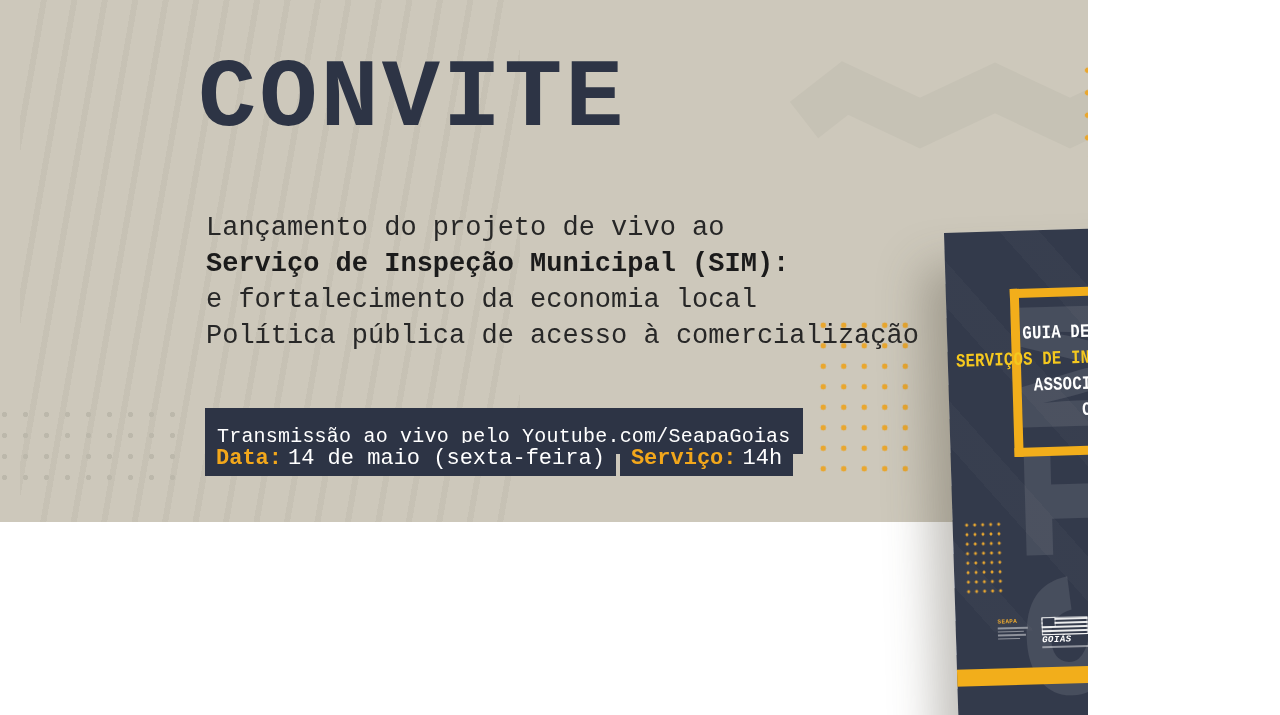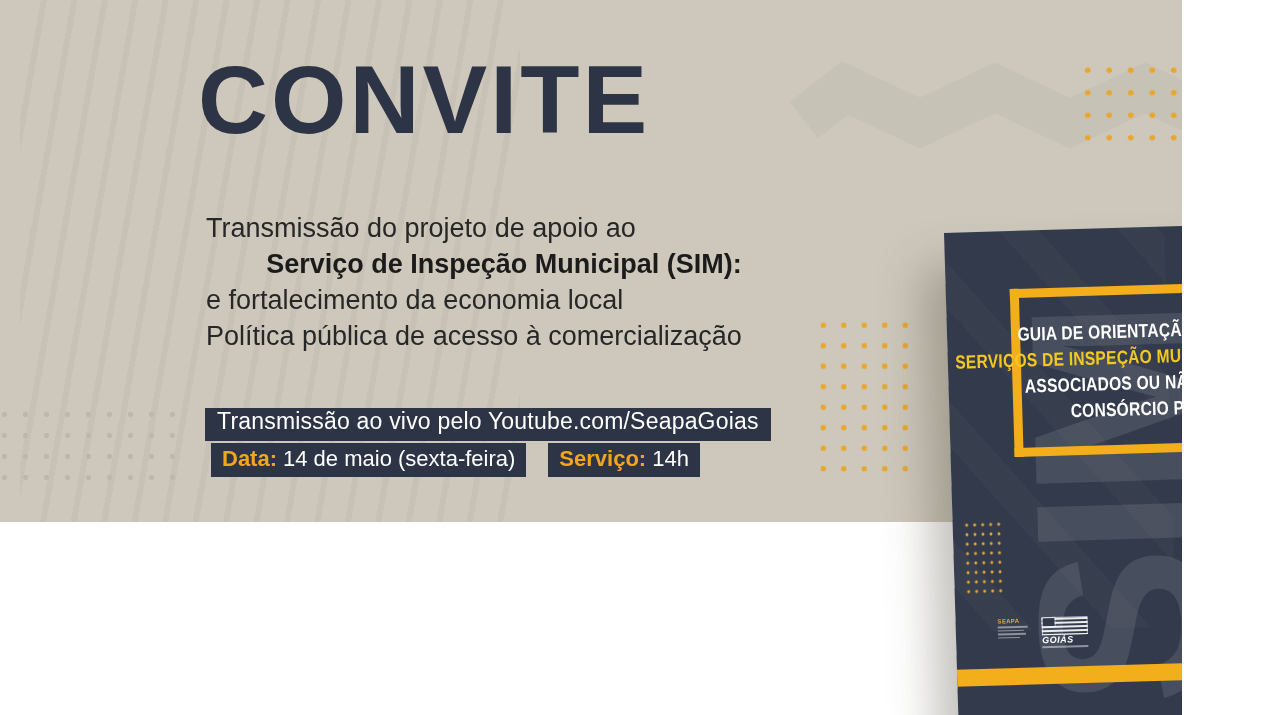--- a/index.html
+++ b/index.html
@@ -1,41 +1,41 @@
 <!DOCTYPE html>
 <html><head>
 <meta charset="utf-8">
 <style>
   html,body{margin:0;padding:0;background:#fff;}
-  .canvas{position:relative;width:1182px;height:715px;overflow:hidden;background:#e5e5e5;
-          font-family:Liberation Sans, sans-serif;}
+  .canvas{position:relative;width:1088px;height:715px;overflow:hidden;background:#e5e5e5;
+          font-family:Liberation Mono, monospace;}
   
   .bg-beige{position:absolute;left:0;top:0;width:1280px;height:522px;background:#cdc8bb;overflow:hidden;}
   .stripes{position:absolute;left:20px;top:-20px;width:500px;height:560px;
            background:repeating-linear-gradient(100deg,transparent 0 24px,rgba(90,85,70,0.10) 24px 30px);
            opacity:.55;}
   .zigzag{position:absolute;left:790px;top:0;width:490px;height:190px;}
   .dots{position:absolute;}
   .dots-tr{left:1073px;top:55px;width:255px;height:102px;
            background-image:radial-gradient(circle,#e9a72f 2.6px,transparent 3.1px);
            background-size:21.5px 22.5px;background-position:4px 4px;}
   .dots-mid{left:813px;top:315px;width:105px;height:165px;
             background-image:radial-gradient(circle,#e9a72f 2.6px,transparent 3.1px);
             background-size:20.5px 20.5px;}
   .dots-gray{left:-6px;top:404px;width:190px;height:88px;
              background-image:radial-gradient(circle,#bcb8ab 2.4px,transparent 2.9px);
              background-size:21px 21px;}
   
   .convite{position:absolute;left:198px;top:44px;font-size:97px;font-weight:bold;
            letter-spacing:3px;color:#2d3445;}
   .intro{position:absolute;left:206px;top:210px;font-size:27px;line-height:36px;color:#272727;}
-  .intro .b{font-weight:bold;color:#1b1b1b;text-align:right;}
+  .intro .b{font-weight:bold;color:#1b1b1b;}
   .banner{position:absolute;left:205px;top:408px;background:#2d3445;color:#fff;
-          font-size:23px;padding:0 12px 6px 12px;letter-spacing:.2px;}
-  .badges{position:absolute;left:211px;top:443px;display:flex;gap:22px;}
+          font-size:20px;padding:17px 12px 6px 12px;letter-spacing:.2px;}
+  .badges{position:absolute;left:205px;top:443px;display:flex;gap:4px;}
   .badge{background:#2d3445;color:#fff;font-size:22px;padding:3px 11px 5px 11px;white-space:nowrap;}
   .badge .lbl{color:#f2a71b;font-weight:bold;margin-right:6px;}
   
   .book{position:absolute;left:944px;top:233px;width:310px;height:530px;
         transform:rotate(-1.7deg);transform-origin:top left;
         box-shadow:-28px 28px 45px -6px rgba(80,75,60,0.35);}
   .page-edge{position:absolute;right:-9px;top:4px;width:12px;height:101%;background:#e9e7e0;
              box-shadow:inset 2px 0 2px rgba(0,0,0,0.08);}
   .cover{position:absolute;inset:0;background:#333a4b;overflow:hidden;}
   .cover-diag{position:absolute;left:-40px;top:-20px;width:260px;height:420px;
@@ -78,21 +78,21 @@
     <svg class="zigzag" viewBox="0 0 490 190" preserveAspectRatio="none">
       <polyline points="14,120 55,88 130,123 205,88 280,123 355,88 430,123 505,88" fill="none" stroke="#c6c2b5" stroke-width="46" stroke-linejoin="miter"></polyline>
     </svg>
     <div class="dots dots-tr"></div>
     <div class="dots dots-mid"></div>
     <div class="dots dots-gray"></div>
   </div>
 
   <div class="convite">CONVITE</div>
   <div class="intro">
-    <div>Transmissão do projeto de apoio ao</div>
+    <div>Lançamento do projeto de vivo ao</div>
     <div class="b">Serviço de Inspeção Municipal (SIM):</div>
     <div>e fortalecimento da economia local</div>
     <div>Política pública de acesso à comercialização</div>
   </div>
 
   <div class="banner">Transmissão ao vivo pelo Youtube.com/SeapaGoias</div>
   <div class="badges">
     <div class="badge">
       <span class="lbl">Data:</span><span>14 de maio (sexta-feira)</span>
     </div>

